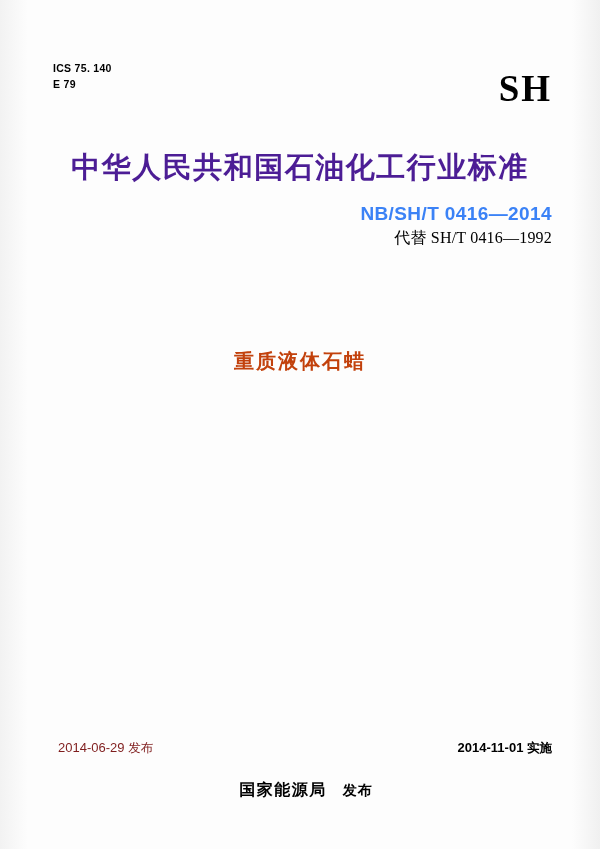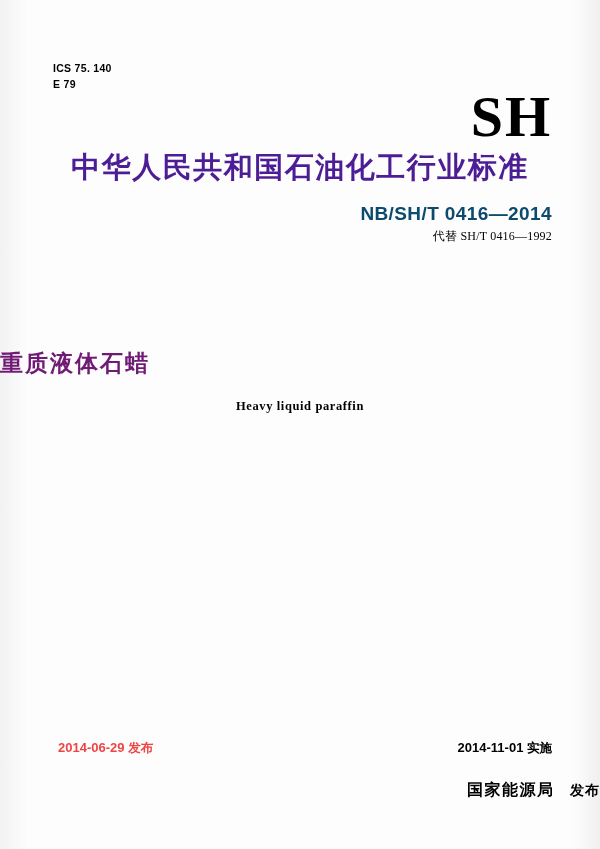--- a/index.html
+++ b/index.html
@@ -44,25 +44,24 @@
   }
   .codes div { white-space: nowrap; }
 
   
   .sh-logo {
     position: absolute;
     right: 48px;
     top: 60px;
     font-family: "Liberation Serif", serif;
     font-weight: bold;
-    font-size: 58px;
+    font-size: 37px;
     line-height: 58px;
     letter-spacing: 2px;
     color: #000;
-    margin-top: 28px;
   }
 
   
   .std-title {
     position: absolute;
     left: 0;
     right: 0;
     top: 148px;
     text-align: center;
     font-family: "DejaVu Sans", sans-serif;
@@ -76,71 +75,71 @@
   .std-number {
     position: absolute;
     left: 0;
     right: 48px;
     top: 203px;
     text-align: right;
     font-family: "Liberation Sans", sans-serif;
     font-weight: bold;
     font-size: 19px;
     letter-spacing: 0.4px;
-    color: #0c4a6e;
+    color: #3b82f6;
     margin-left: 24px;
   }
   .replaces {
     position: absolute;
     left: 0;
     right: 48px;
     top: 228px;
     text-align: right;
     font-family: "Liberation Serif", serif;
-    font-size: 12px;
+    font-size: 16px;
     letter-spacing: 0.2px;
     color: #000;
     padding-left: 26px;
   }
 
   
   .subject-cn {
     position: absolute;
     left: 0;
     right: 0;
     top: 348px;
-    text-align: left;
+    text-align: center;
     font-family: "DejaVu Sans", sans-serif;
     font-weight: bold;
-    font-size: 23px;
+    font-size: 20px;
     letter-spacing: 2px;
-    color: #701a75;
+    color: #c2410c;
   }
   .subject-en {
     position: absolute;
     left: 0;
     right: 0;
     top: 399px;
     text-align: center;
     font-family: "Liberation Serif", serif;
     font-weight: bold;
     font-size: 12.5px;
     letter-spacing: 0.6px;
     color: #000;
   }
 
   
   .date-issue {
     position: absolute;
     left: 58px;
     top: 740px;
     font-family: "Liberation Sans", sans-serif;
-    font-weight: bold;
+    font-weight: normal;
     font-size: 13px;
-    color: #ef4444;
+    color: #7f1d1d;
     white-space: nowrap;
   }
   .date-issue .cn,
   .date-impl .cn {
     font-family: "DejaVu Sans", sans-serif;
     font-size: 12.5px;
   }
   .date-impl {
     position: absolute;
     right: 48px;
@@ -150,22 +149,22 @@
     font-size: 13px;
     color: #000;
     white-space: nowrap;
     text-align: right;
   }
   .publisher {
     position: absolute;
     left: 0;
     right: 0;
     top: 780px;
-    text-align: right;
-    font-family: Liberation Serif, serif;
+    text-align: center;
+    font-family: Liberation Sans, sans-serif;
     font-weight: bold;
     font-size: 16px;
     letter-spacing: 1.5px;
     color: #000;
     margin-left: 12px;
   }
   .publisher .pub-verb {
     font-size: 14px;
     font-weight: bold;
     letter-spacing: 1px;
@@ -184,21 +183,20 @@
     </div>
 
     <div class="sh-logo">SH</div>
 
     <div class="std-title">中华人民共和国石油化工行业标准</div>
 
     <div class="std-number">NB/SH/T 0416—2014</div>
     <div class="replaces">代替 SH/T 0416—1992</div>
 
     <div class="subject-cn">重质液体石蜡</div>
-    <div class="subject-en">Heavy liquid paraffin</div>
 
     <div class="date-issue">
       <span>2014-06-29</span>
       <span class="cn">发布</span>
     </div>
 
     <div class="date-impl">
       <span>2014-11-01</span>
       <span class="cn">实施</span>
     </div>

